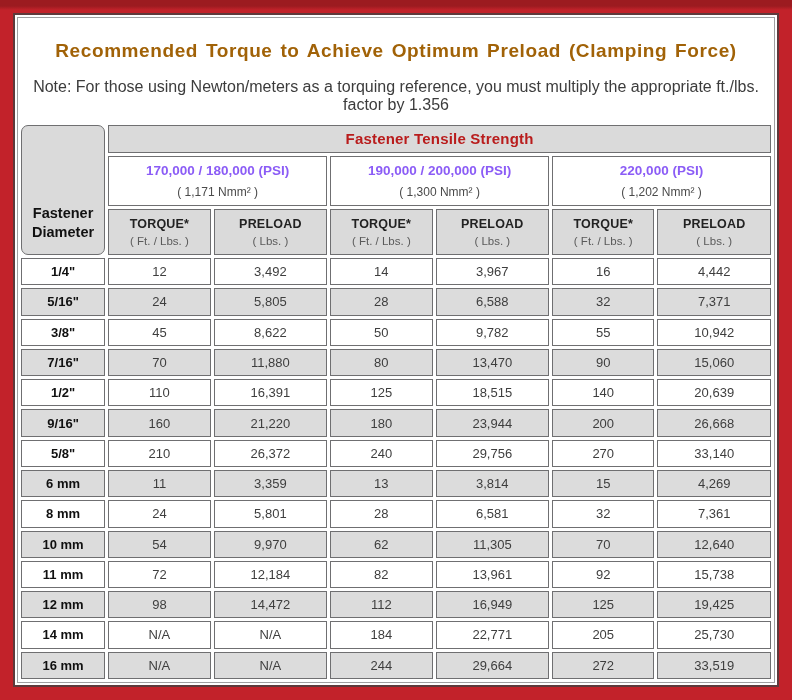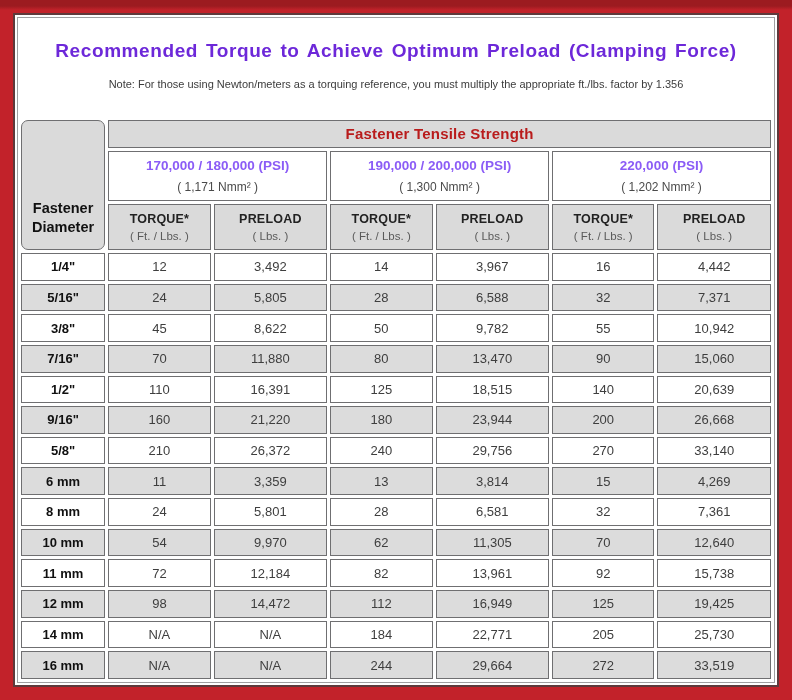--- a/index.html
+++ b/index.html
@@ -29,31 +29,31 @@
   }
   .title-block {
     text-align: center;
     padding: 20px 12px 0 12px;
     flex: 0 0 auto;
   }
   .page-title {
     margin: 0;
     font-size: 19px;
     font-weight: bold;
-    color: #6d28d9;
+    color: #a16207;
     letter-spacing: 0.6px;
     line-height: 1.42;
     word-spacing: 2px;
   }
   .page-title sup {
     font-size: 11px;
   }
   .note-text {
-    margin: 13px 0 27px 0;
-    font-size: 11px;
+    margin: 13px 0 8px 0;
+    font-size: 16px;
     color: #3c3c3c;
     letter-spacing: 0px;
   }
   table.spec {
     width: 100%;
     flex: 1 1 auto;
     border-collapse: separate;
     border-spacing: 3px;
     table-layout: fixed;
     background: #ffffff;

